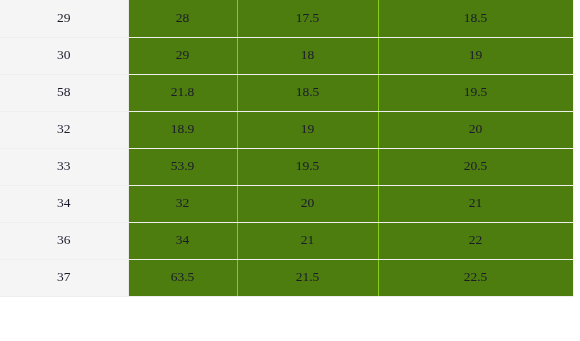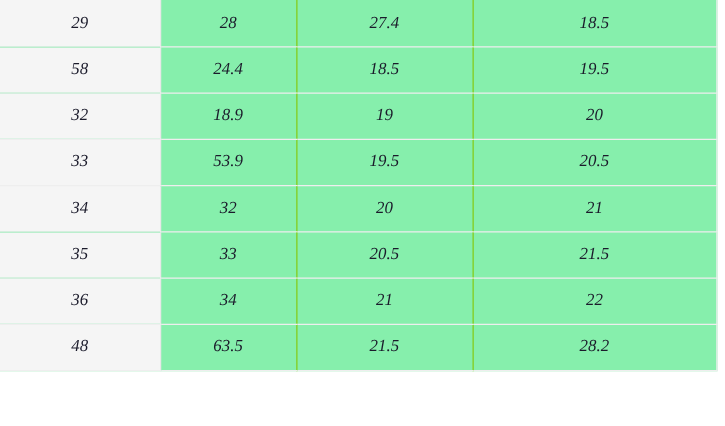--- a/index.html
+++ b/index.html
@@ -18,22 +18,21 @@
     position: relative;
     width: 580px;
     height: 341px;
     overflow: hidden;
     background: #ffffff;
   }
   table.size-table {
     border-collapse: collapse;
     width: 573px;
     table-layout: fixed;
-    background: #86efac;
-    font-style: italic;
+    background: #4d7c0f;
   }
   table.size-table col.c0 { width: 128px; }
   table.size-table col.c1 { width: 109px; }
   table.size-table col.c2 { width: 141px; }
   table.size-table col.c3 { width: 195px; }
 
   table.size-table tr {
     height: 37px;
   }
   table.size-table td {
@@ -67,26 +66,32 @@
     <colgroup>
       <col class="c0">
         <col class="c1">
         <col class="c2">
         <col class="c3">
     </colgroup>
     <tbody>
         <tr>
           <td class="col-label">29</td>
           <td>28</td>
-          <td>27.4</td>
+          <td>17.5</td>
           <td class="col-last">18.5</td>
         </tr>
         <tr>
+          <td class="col-label">30</td>
+          <td>29</td>
+          <td>18</td>
+          <td class="col-last">19</td>
+        </tr>
+        <tr>
           <td class="col-label">58</td>
-          <td>24.4</td>
+          <td>21.8</td>
           <td>18.5</td>
           <td class="col-last">19.5</td>
         </tr>
         <tr>
           <td class="col-label">32</td>
           <td>18.9</td>
           <td>19</td>
           <td class="col-last">20</td>
         </tr>
         <tr>
@@ -95,32 +100,26 @@
           <td>19.5</td>
           <td class="col-last">20.5</td>
         </tr>
         <tr>
           <td class="col-label">34</td>
           <td>32</td>
           <td>20</td>
           <td class="col-last">21</td>
         </tr>
         <tr>
-          <td class="col-label">35</td>
-          <td>33</td>
-          <td>20.5</td>
-          <td class="col-last">21.5</td>
-        </tr>
-        <tr>
           <td class="col-label">36</td>
           <td>34</td>
           <td>21</td>
           <td class="col-last">22</td>
         </tr>
         <tr>
-          <td class="col-label">48</td>
+          <td class="col-label">37</td>
           <td>63.5</td>
           <td>21.5</td>
-          <td class="col-last">28.2</td>
+          <td class="col-last">22.5</td>
         </tr>
       </tbody>
   </table>
 </div>
 
 </body></html>

